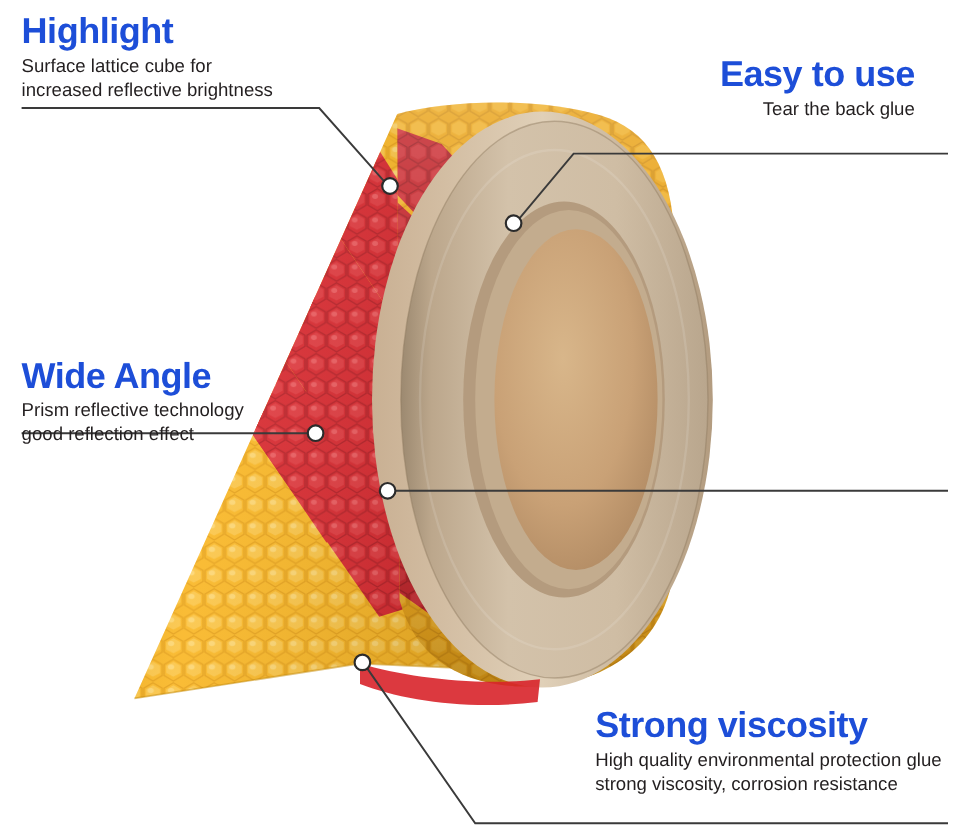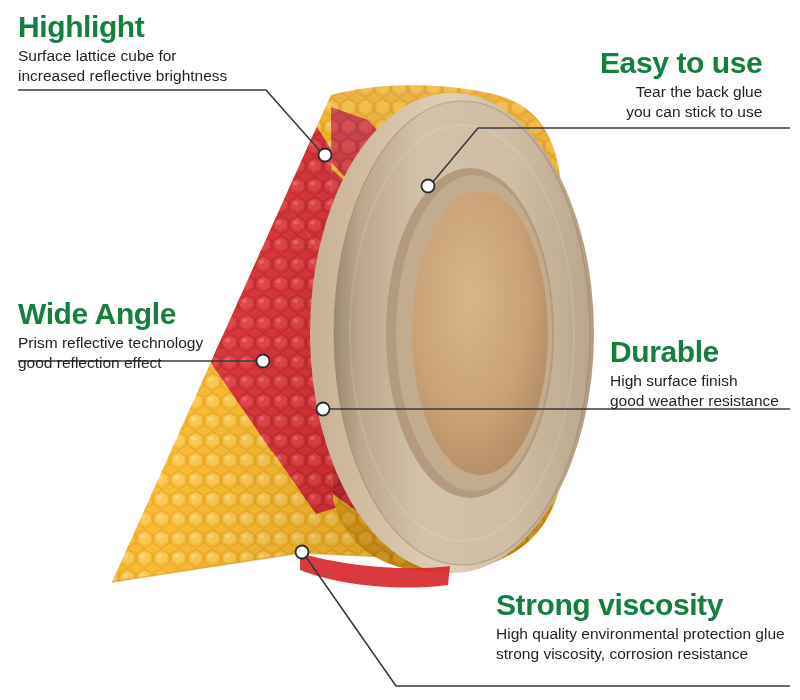--- a/index.html
+++ b/index.html
@@ -9,21 +9,21 @@
     -webkit-font-smoothing:antialiased;
   }
   #stage{position:relative;width:800px;height:700px;background:#fff;}
 
   
   #artwork{position:absolute;left:0;top:0;width:800px;height:700px;}
 
   
   .callout{position:absolute;}
   .callout .title{
-    color:#15803d;
+    color:#1d4ed8;
     font-weight:bold;
     font-size:30px;
     line-height:34px;
     letter-spacing:-0.4px;
     white-space:nowrap;
   }
   .callout .desc{
     color:#231f20;
     font-size:15.5px;
     line-height:19.5px;
@@ -211,39 +211,31 @@
     <div class="desc">
       <span>Surface lattice cube for</span>
       <span>increased reflective brightness</span>
     </div>
   </div>
 
   <div class="callout" id="co-easy">
     <div class="title">Easy to use</div>
     <div class="desc">
       <span>Tear the back glue</span>
-      <span>you can stick to use</span>
     </div>
   </div>
 
   <div class="callout" id="co-wide">
     <div class="title">Wide Angle</div>
     <div class="desc">
       <span>Prism reflective technology</span>
       <span>good reflection effect</span>
     </div>
   </div>
 
-  <div class="callout" id="co-durable">
-    <div class="title">Durable</div>
-    <div class="desc">
-      <span>High surface finish</span>
-      <span>good weather resistance</span>
-    </div>
-  </div>
 
   <div class="callout" id="co-strong">
     <div class="title">Strong viscosity</div>
     <div class="desc">
       <span>High quality environmental protection glue</span>
       <span>strong viscosity, corrosion resistance</span>
     </div>
   </div>
 
 </div>

